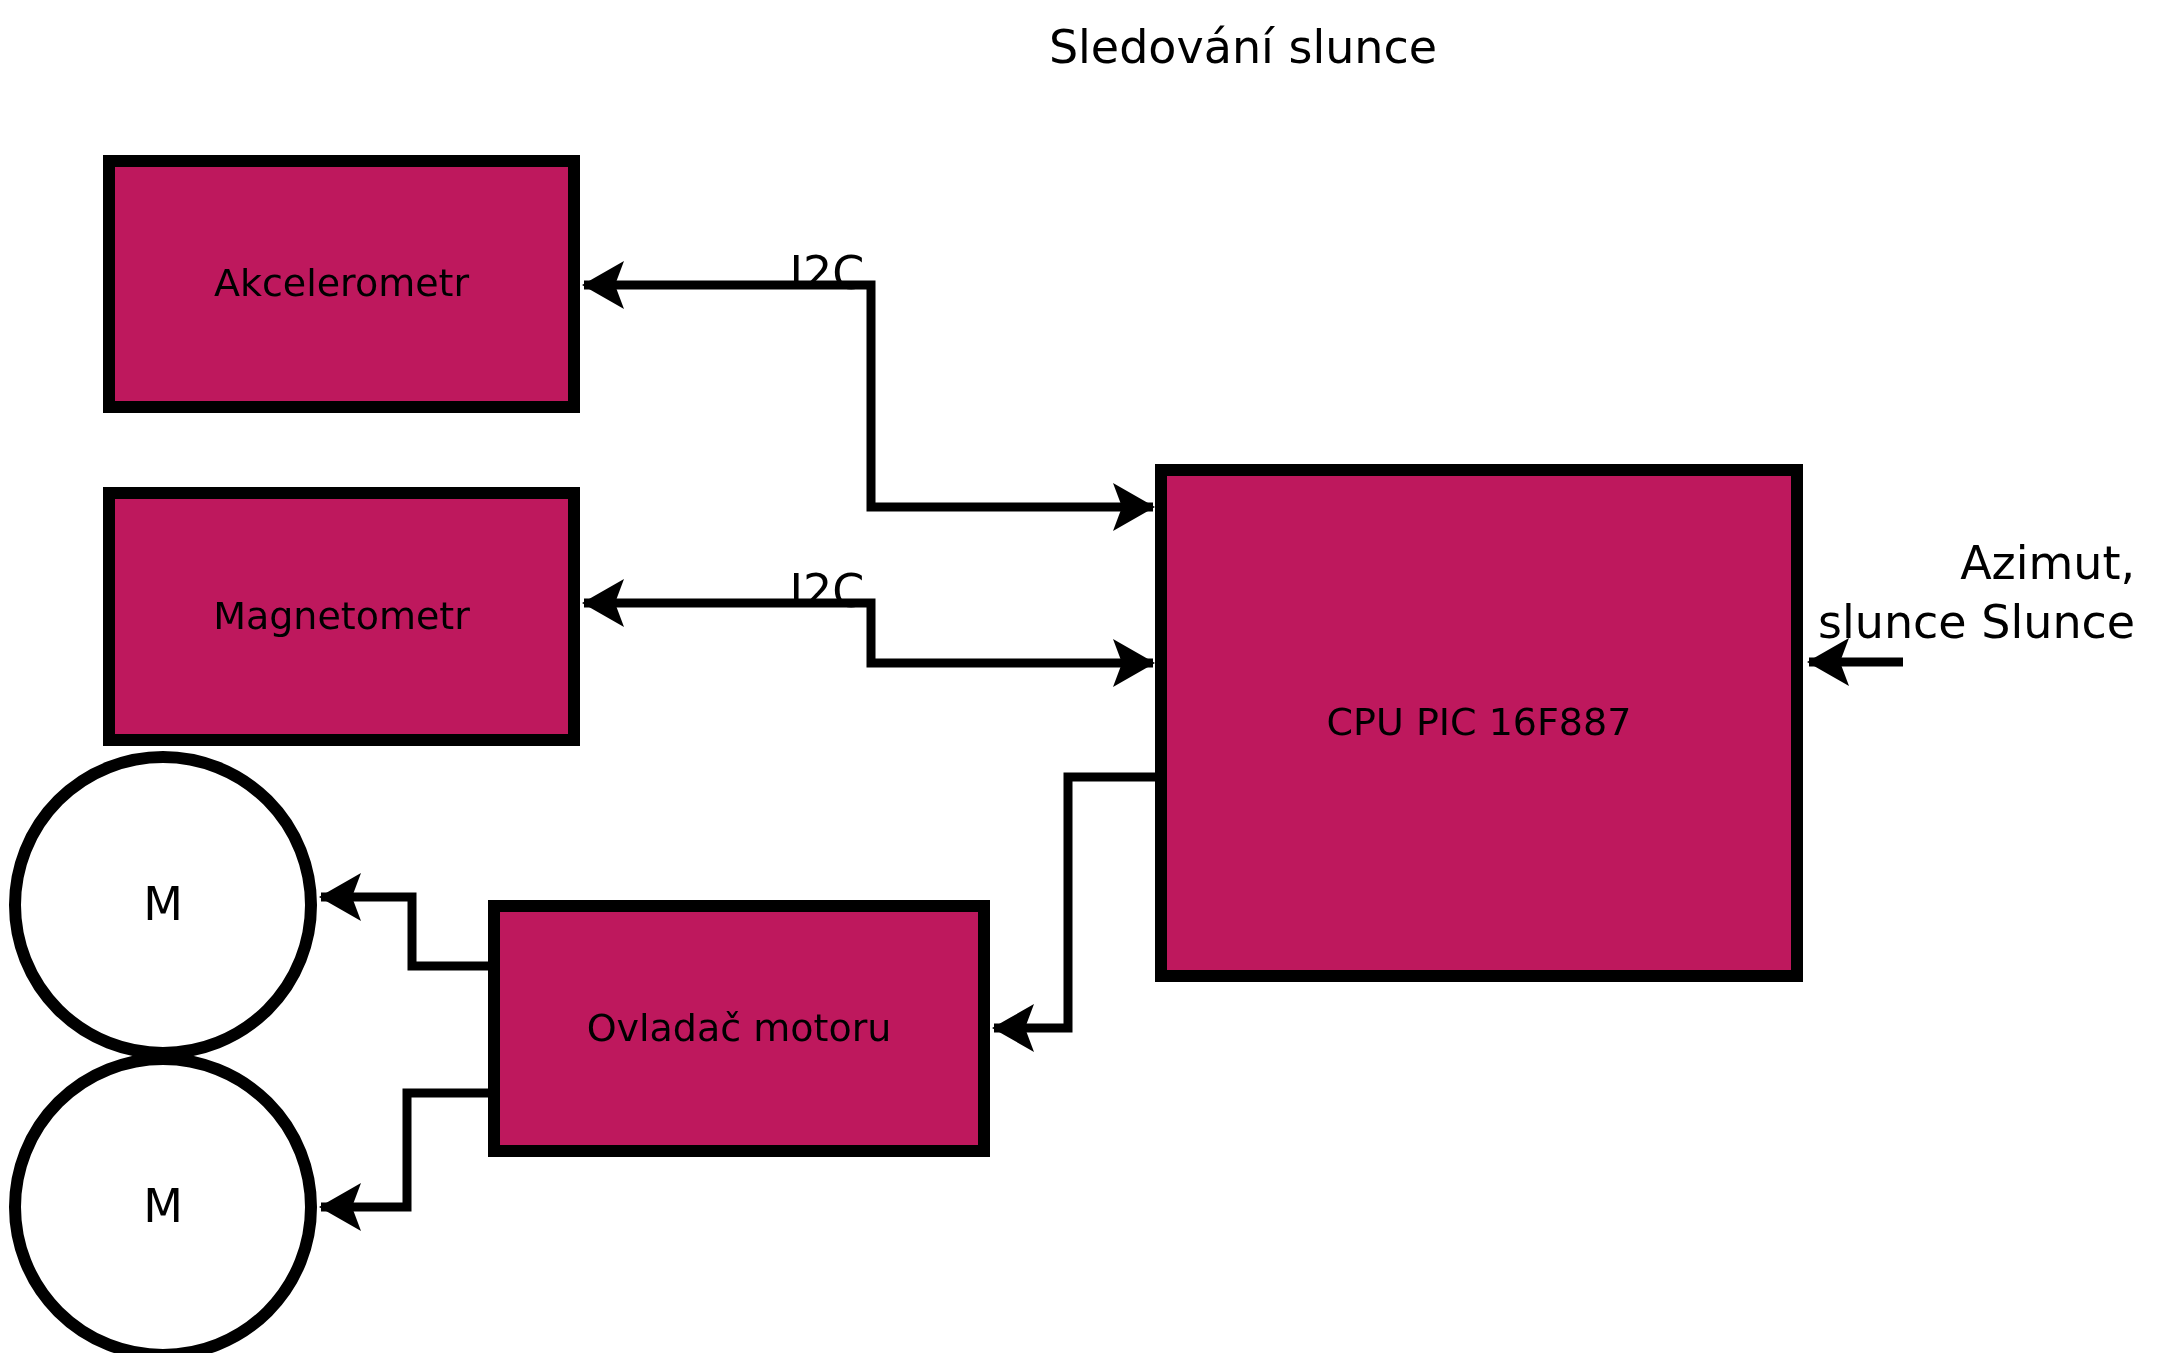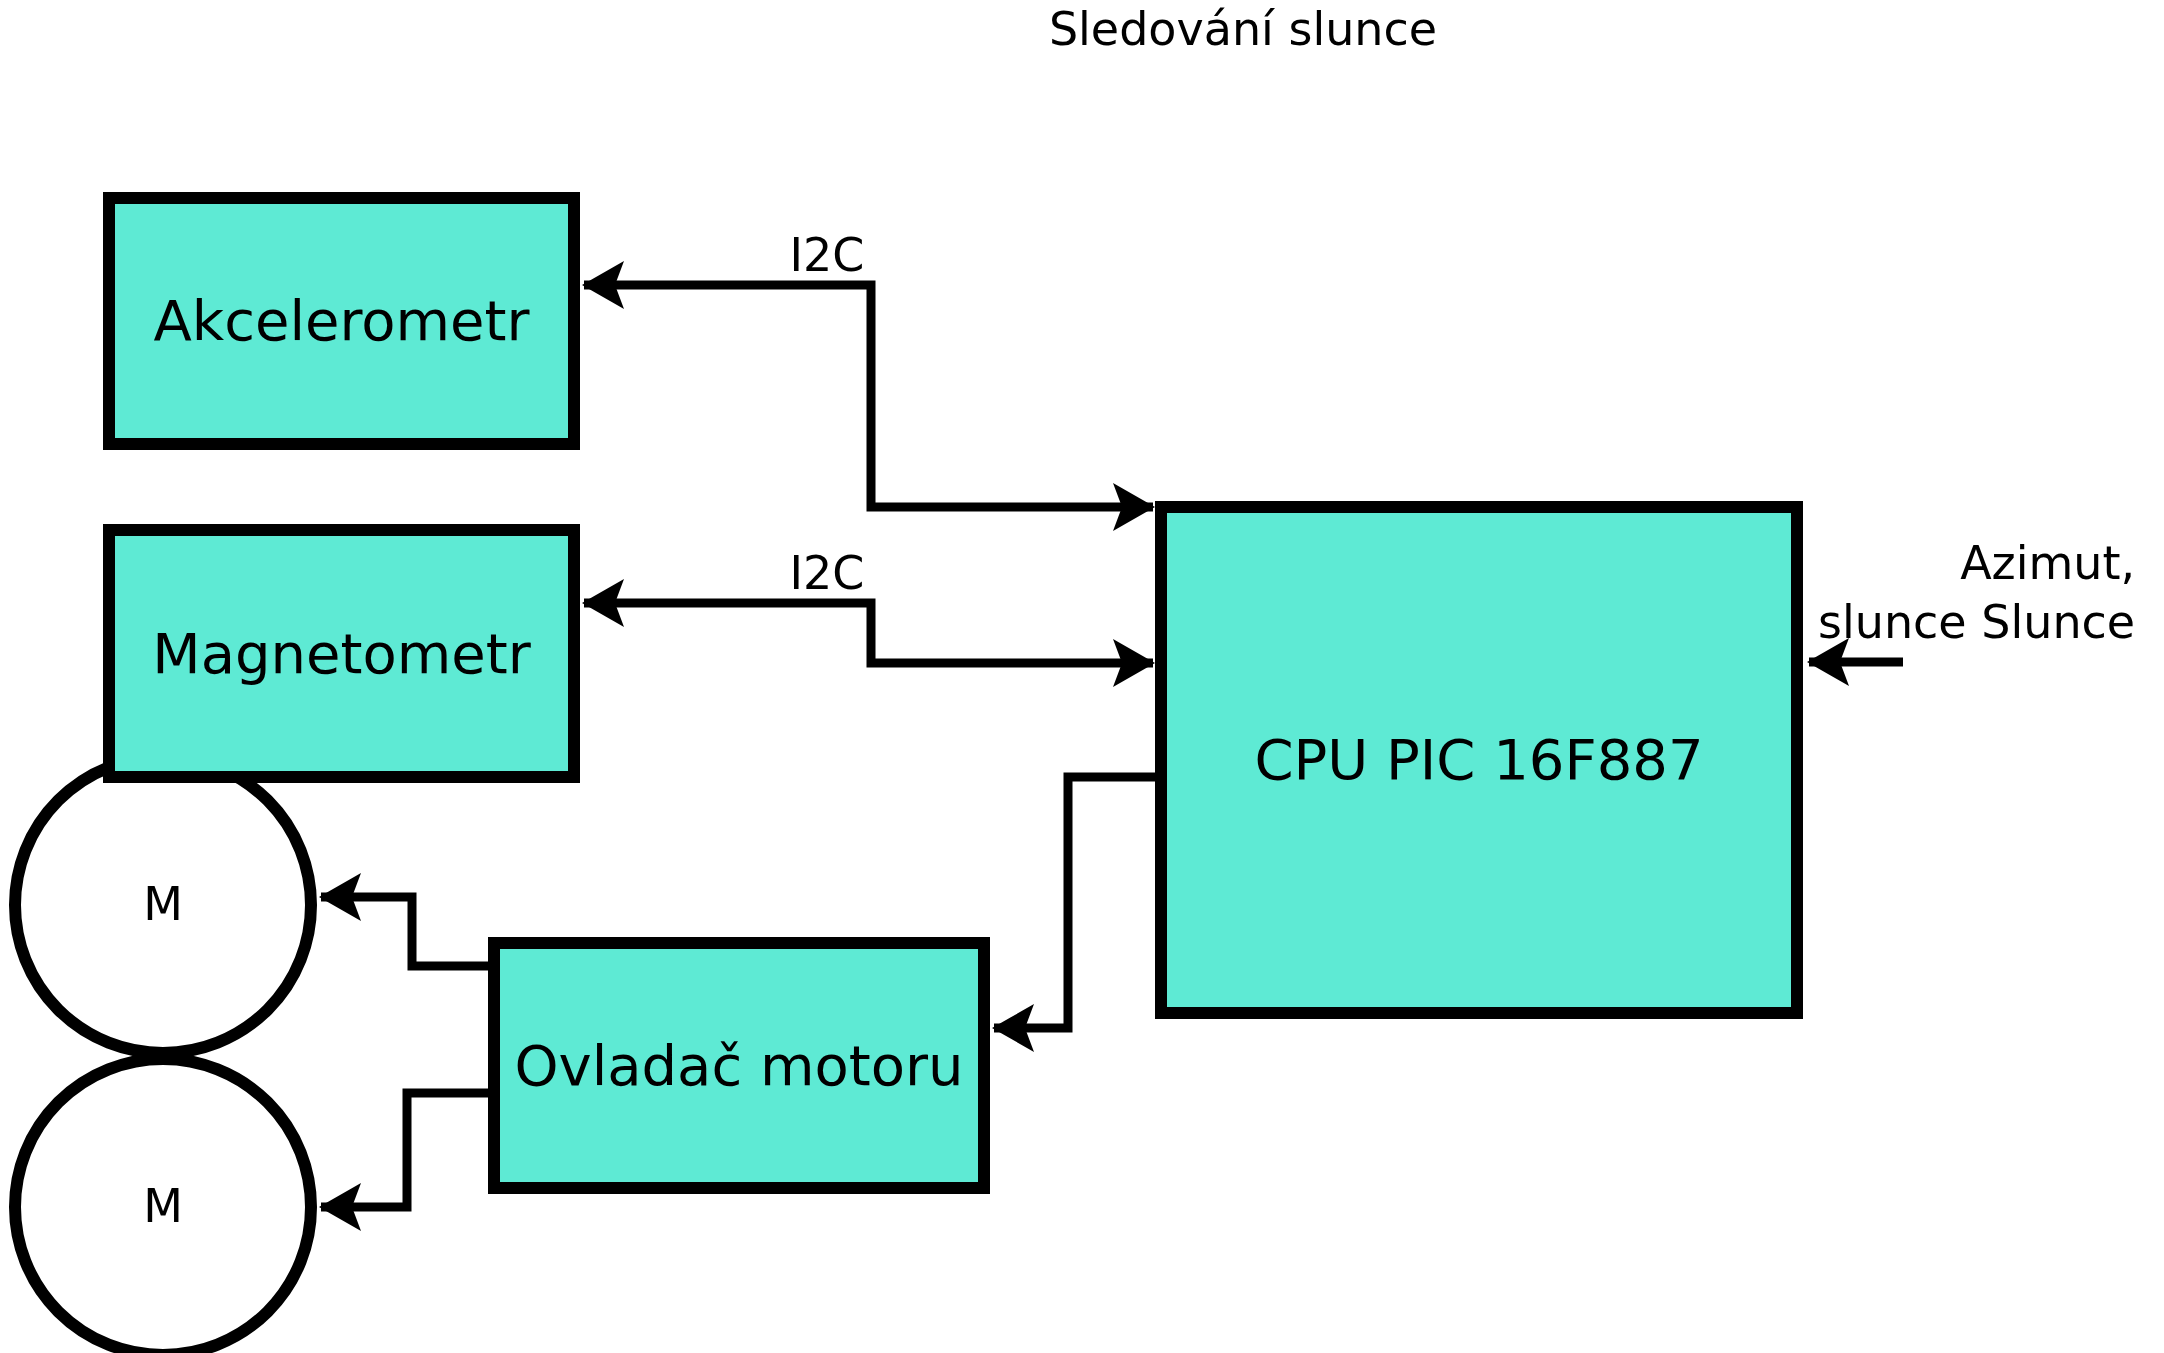--- a/index.html
+++ b/index.html
@@ -29,37 +29,37 @@
   }
   #wires circle.motor {
     fill: none;
     stroke: #000000;
     stroke-width: 12;
   }
   .block {
     position: absolute;
     box-sizing: border-box;
     border: 12px solid #000000;
-    background: #5eead4;
+    background: #be185d;
     display: flex;
     align-items: center;
     justify-content: center;
-    font-size: 56px;
+    font-size: 38px;
     line-height: 1.2;
     white-space: nowrap;
-    margin-top: 37px;
   }
   .floating-label {
     position: absolute;
     font-size: 46px;
     line-height: 1.2;
     white-space: nowrap;
   }
   .centered {
     text-align: center;
+    margin-top: 18px;
   }
   #box-akcelerometr { left: 103px; top: 155px; width: 477px; height: 258px; }
   #box-magnetometr  { left: 103px; top: 487px; width: 477px; height: 259px; }
   #box-cpu          { left: 1155px; top: 464px; width: 648px; height: 518px; }
   #box-ovladac      { left: 488px;  top: 900px; width: 502px; height: 257px; }
 
   #label-title   { left: 943px;  top: 2px;   width: 600px; }
   #label-i2c-1   { left: 747px;  top: 228px; width: 160px; }
   #label-i2c-2   { left: 747px;  top: 546px; width: 160px; }
   #label-azimut  { left: 1818px; top: 534px; line-height: 1.28; text-align: right; }

